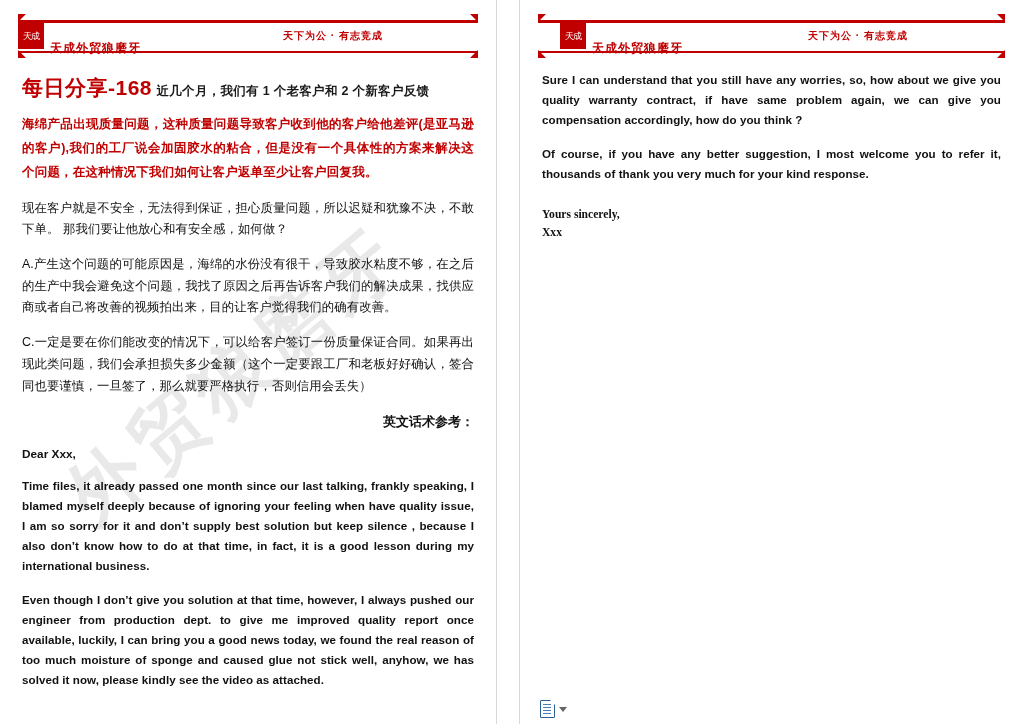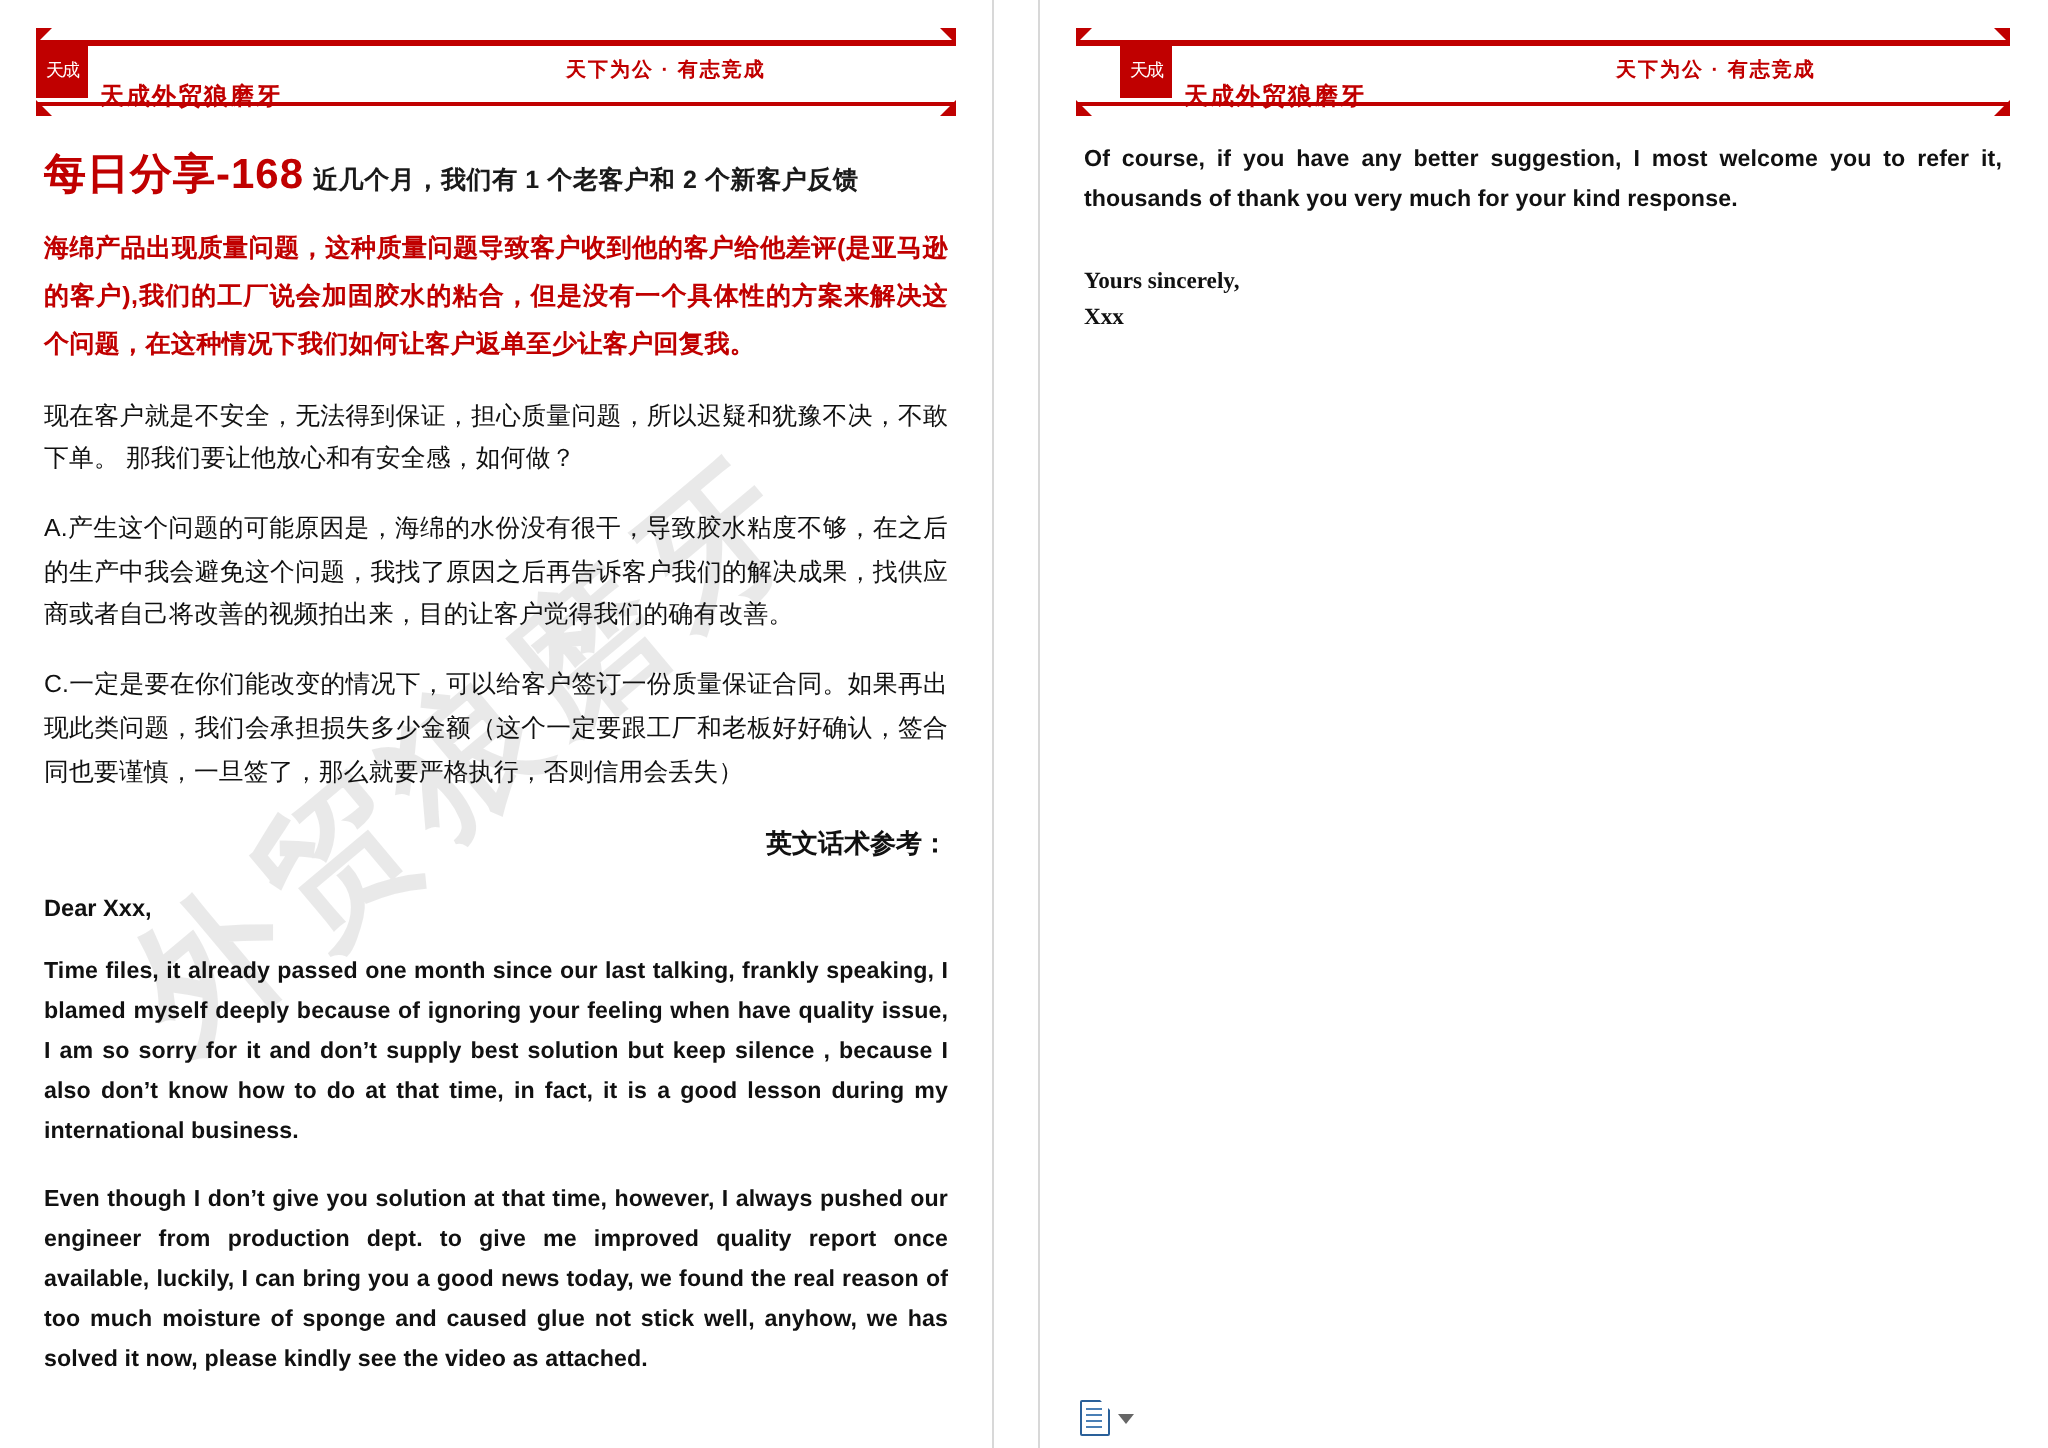--- a/index.html
+++ b/index.html
@@ -303,20 +303,21 @@
       <div class="banner-corner corner-bl"></div>
       <div class="banner-corner corner-br"></div>
       <div class="banner-left-block" style="left:22px;">
         <span>天成</span>
       </div>
       <div class="banner-title" style="left:54px;">天成外贸狼磨牙</div>
       <div class="banner-slogan" style="left:270px;">天下为公 · 有志竞成</div>
     </div>
 
     <div class="content">
+      <p class="en-para">Sure I can understand that you still have any worries, so, how about we give you quality warranty contract, if have same problem again, we can give you compensation accordingly, how do you think ?</p>
       <p class="en-para">Of course, if you have any better suggestion, I most welcome you to refer it, thousands of thank you very much for your kind response.</p>
 
       <div class="sign-block">
         <div>Yours sincerely,</div>
         <div>Xxx</div>
       </div>
     </div>
   </div>
 
   <div class="status-bar">

